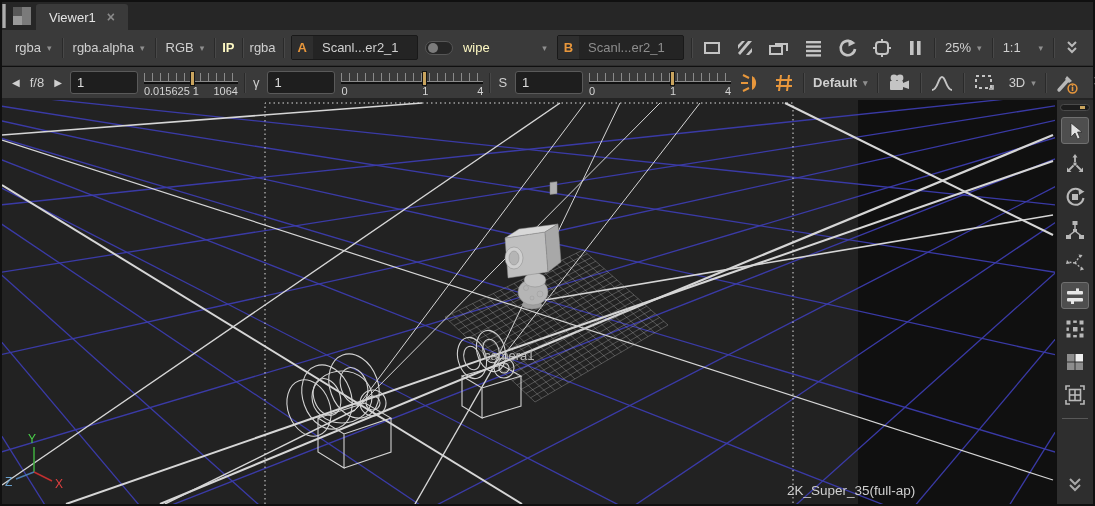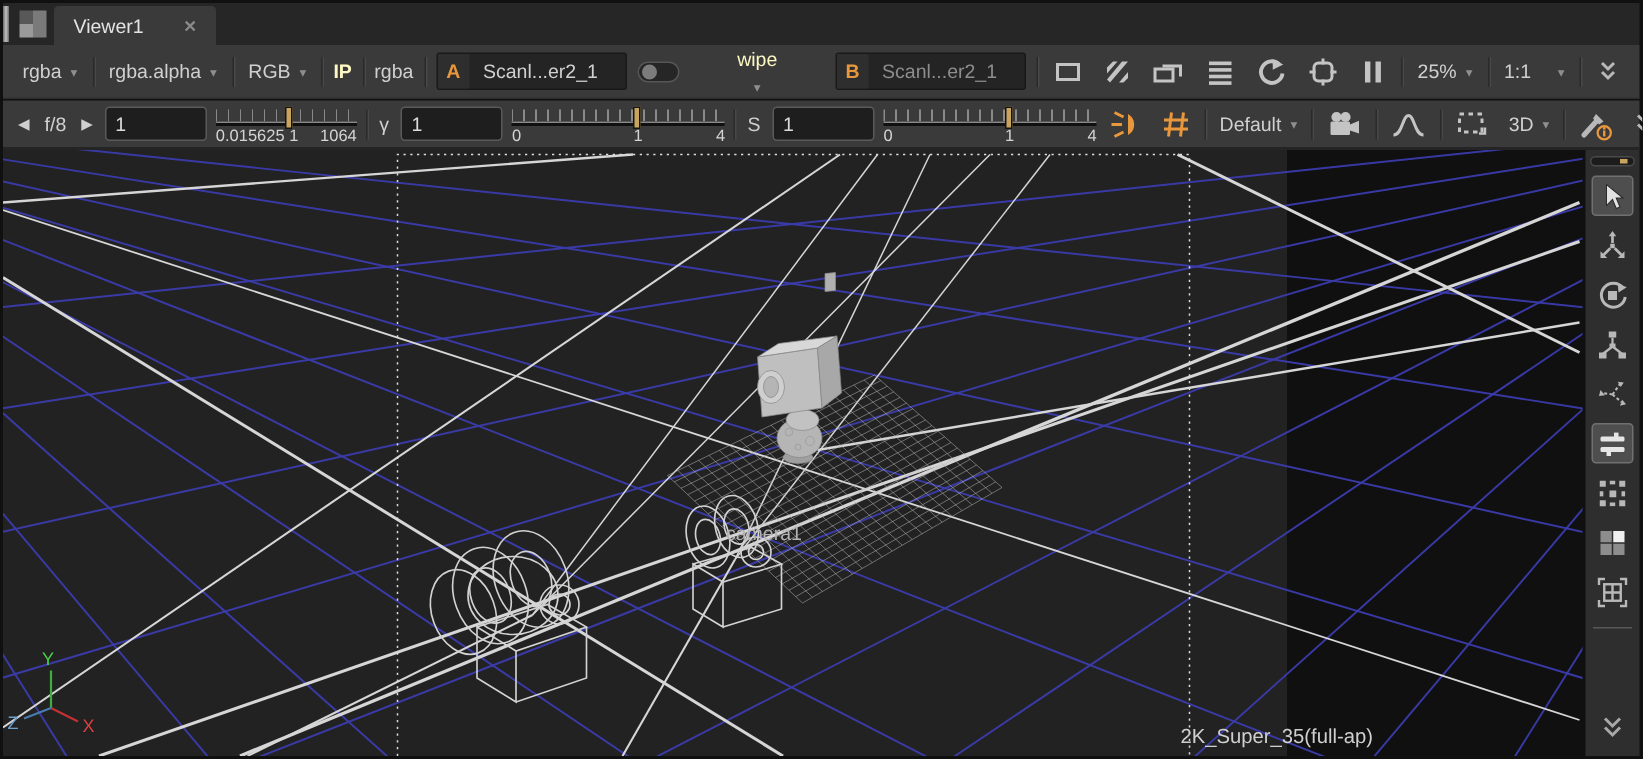--- a/index.html
+++ b/index.html
@@ -2,21 +2,21 @@
 <html><head>
 <meta charset="utf-8">
 <style>
 *{box-sizing:border-box;}
 body{margin:0;background:#000;font-family:"Liberation Sans",sans-serif;}
 #app{position:relative;width:1095px;height:506px;background:#101010;overflow:hidden;color:#d0d0d0;font-size:13px;}
 
 #tabbar{position:absolute;left:2px;top:2px;width:1091px;height:28px;background:#262626;}
 #grip{position:absolute;left:0;top:2px;width:4px;height:24px;background:linear-gradient(90deg,#6a6a6a,#c2c2c2,#6a6a6a);}
 #pane-icon{position:absolute;left:10px;top:4px;}
-.tab{position:absolute;left:34px;top:2px;height:26px;background:#3a3a3a;border-radius:3px 3px 0 0;display:flex;align-items:center;gap:27px;padding:12px 13px;color:#e4e4e4;}
+.tab{position:absolute;left:34px;top:2px;height:26px;background:#3a3a3a;border-radius:3px 3px 0 0;display:flex;align-items:center;gap:11px;padding:12px 13px;color:#e4e4e4;}
 .tab .close{color:#8a8a8a;font-weight:bold;font-size:14px;line-height:1;}
 
 .row{position:absolute;display:flex;align-items:center;background:#3a3a3a;}
 #row1{left:2px;top:30px;width:1091px;height:36px;gap:7px;padding:0 10px;border-bottom:1px solid #2e2e2e;}
 #row2{left:2px;top:67px;width:1091px;height:33px;gap:6px;padding:0 8px;border-bottom:2px solid #242424;}
 .sep{width:1px;height:20px;background:#2a2a2a;box-shadow:1px 0 0 #484848;flex:0 0 auto;}
 .dd{display:flex;align-items:center;gap:6px;padding:2px 3px;white-space:nowrap;}
 .caret{color:#8f8f8f;font-size:9px;}
 .dim{color:#fef9c3;}
 .ab-box{display:flex;align-items:center;background:#242424;border:1px solid #191919;height:25px;border-radius:2px;}
@@ -86,21 +86,21 @@
     <div class="sep"></div>
     <div>rgba</div>
     <div class="sep"></div>
     <div class="ab-box">
       <span class="ab-badge">A</span>
       <span class="ab-value">Scanl...er2_1</span>
     </div>
     <div class="toggle">
         <div class="knob"></div>
       </div>
-    <div class="dd" style="width:118px;justify-content:space-between;flex-direction:column;">
+    <div class="dd" style="width:118px;justify-content:space-between;">
       <span class="dim">wipe</span>
       <span class="caret">▾</span>
     </div>
     <div class="ab-box">
       <span class="ab-badge">B</span>
       <span class="ab-value b-val">Scanl...er2_1</span>
     </div>
     <div class="sep"></div>
     <div class="ico">
       <svg width="22" height="22">
@@ -229,21 +229,21 @@
       <svg width="22" height="22">
           <g stroke="#e8973c" stroke-width="2">
             <line x1="8" y1="3" x2="6" y2="19"></line>
             <line x1="16" y1="3" x2="14" y2="19"></line>
             <line x1="3" y1="8" x2="19" y2="8"></line>
             <line x1="3" y1="14" x2="19" y2="14"></line>
           </g>
         </svg>
     </div>
     <div class="sep"></div>
-    <div class="dd" style="width:86px;justify-content:space-between;">
+    <div class="dd" style="width:86px;justify-content:space-between;font-weight:bold;">
       <span>Default</span>
       <span class="caret">▾</span>
     </div>
     <div class="sep"></div>
     <div class="ico">
       <svg width="26" height="22">
           <circle cx="8" cy="6" r="3.4" fill="#c4c4c4"></circle>
           <circle cx="14" cy="6" r="3.4" fill="#c4c4c4"></circle>
           <rect x="4" y="9" width="13" height="9" rx="1" fill="#c4c4c4"></rect>
           <polygon points="17,11 23,8.5 23,17 17,15" fill="#c4c4c4"></polygon>

